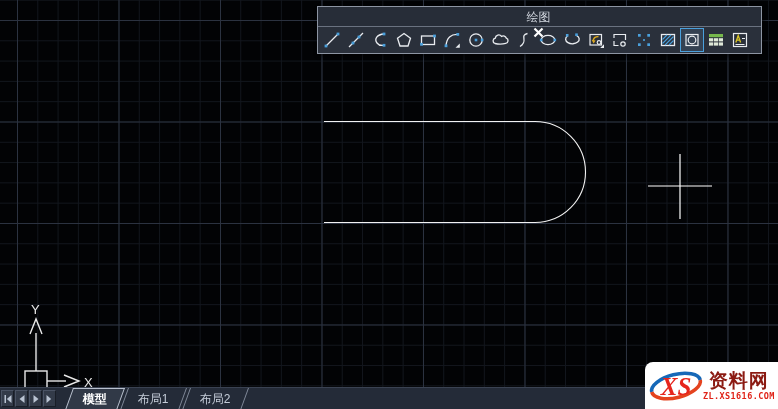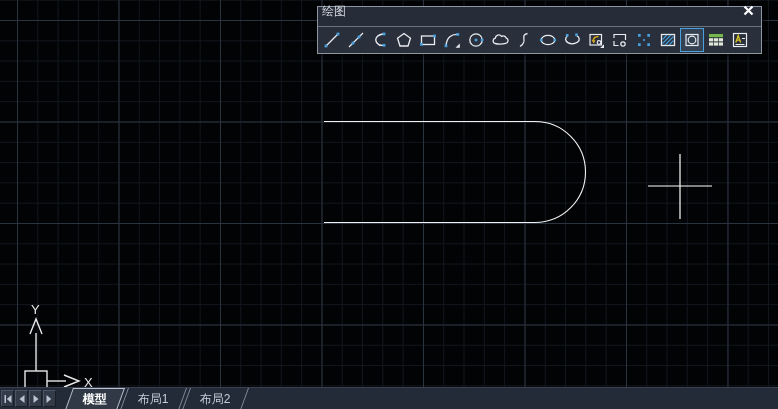--- a/index.html
+++ b/index.html
@@ -21,20 +21,21 @@
   
   .toolbar{
     position:absolute; left:317px; top:6px; width:445px; z-index:3;
     border:1px solid #8d95a3; background:#2a303b;
     box-shadow:2px 2px 4px rgba(0,0,0,.6);
   }
   .toolbar .titlebar{
     height:20px; background:#272d38; border-bottom:1px solid #6a7280;
     display:flex; align-items:center; justify-content:space-between;
     padding:0 6px 12px 4px;
+    flex-direction:column;
   }
   .toolbar .titlebar .title{ color:#d3d8e0; font-size:12px; line-height:20px; }
   .toolbar .close-btn{ width:14px; height:14px; display:flex; align-items:center; justify-content:center; cursor:pointer; }
   .toolbar .tools{
     height:26px; display:flex; align-items:center; padding:0 2px;
   }
   .tool-btn{
     width:24px; height:24px; display:flex; align-items:center; justify-content:center;
     cursor:pointer; border:1px solid transparent;
   }
@@ -286,14 +287,27 @@
       </div>
       <div class="tab">
         <span class="tab-label">布局1</span>
       </div>
       <div class="tab">
         <span class="tab-label">布局2</span>
       </div>
     </div>
   </div>
 
+  <div class="watermark">
+    <svg width="58" height="42" viewBox="0 0 58 42">
+      <g transform="rotate(-14 29 21)">
+        <path d="M 4,21 A 25,11.5 0 0 1 54,21" fill="none" stroke="#1668b8" stroke-width="3.6"></path>
+        <path d="M 54,21 A 25,11.5 0 0 1 4,21" fill="none" stroke="#e4431f" stroke-width="3.6"></path>
+      </g>
+      <text x="29" y="30" font-family="Liberation Serif, serif" font-style="italic" font-weight="bold" font-size="25" fill="#e6251d" text-anchor="middle">XS</text>
+    </svg>
+    <div class="wm-text">
+      <span class="wm-site">资料网</span>
+      <span class="wm-url">ZL.XS1616.COM</span>
+    </div>
+  </div>
 
 </div>
 
 </body></html>

